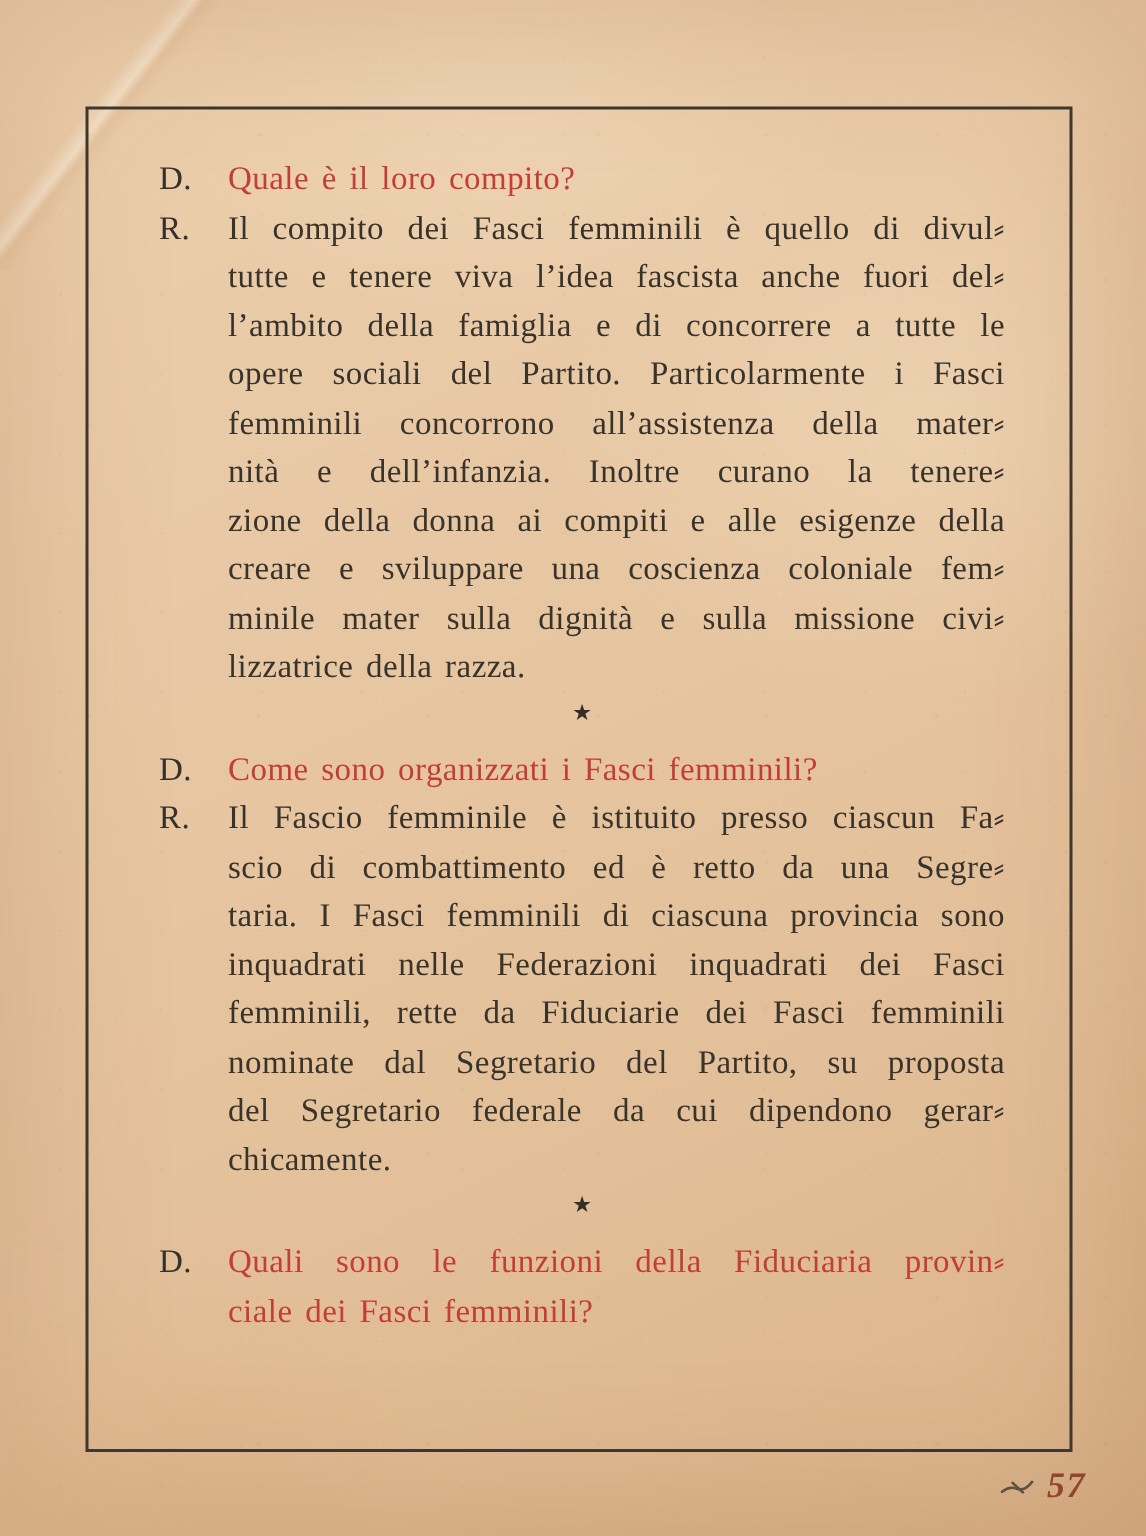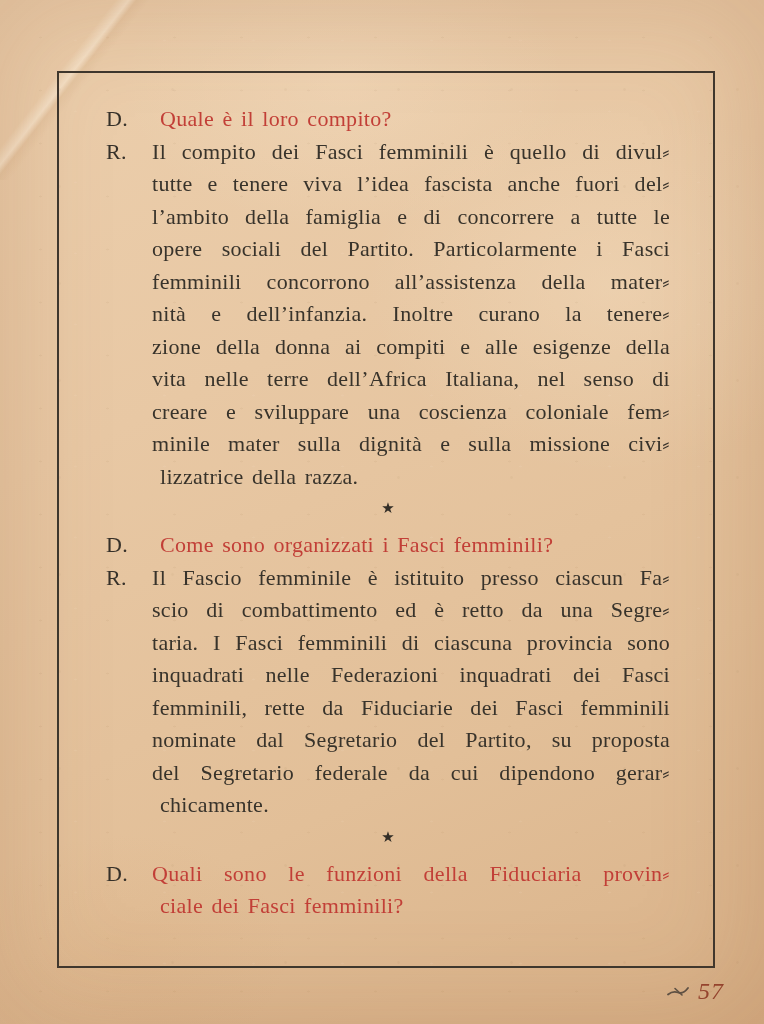--- a/index.html
+++ b/index.html
@@ -42,21 +42,21 @@
     font-size:22px;line-height:32.5px;color:#36312a;
     letter-spacing:.3px;
   }
   .lines{flex:1;min-width:0;}
   .line{
     height:32.5px;line-height:32.5px;overflow:hidden;
     font-size:22px;letter-spacing:.3px;word-spacing:.12em;
     text-align:justify;text-align-last:justify;
     color:#38332b;
   }
-  .lines .line:last-child{text-align-last:left;margin-left:8px;}
+  .lines .line:last-child{text-align-last:left;}
   .q .line{color:#c23f37;}
   .separator{
     height:30px;line-height:30px;margin:0 0 6px 0;
     text-align:center;font-size:15px;color:#332e27;
   }
   
   .watermark{position:absolute;left:235px;top:445px;width:410px;height:180px;pointer-events:none;}
   .wm-logo{
     position:absolute;left:3px;top:50px;width:92px;height:110px;
     border:9px solid rgba(246,232,206,.50);border-radius:26px;
@@ -84,21 +84,21 @@
     font-weight:bold;font-size:70px;line-height:62px;letter-spacing:1px;
     transform:scaleX(.72);transform-origin:left top;
     color:rgba(248,234,208,.48);
     -webkit-text-stroke:1.5px rgba(150,112,72,.20);
     text-shadow:2px 3px 2px rgba(148,108,66,.26), -1px -2px 1px rgba(255,248,236,.45);
     white-space:nowrap;
   }
   
   .footer{
     position:absolute;top:978px;right:40px;
-    display:flex;align-items:center;gap:7px;
+    display:flex;align-items:center;gap:7px;font-weight:bold;
   }
   .page-number{
     font-size:24px;font-style:italic;color:#96432f;letter-spacing:1px;
   }
   .ornament{display:block;opacity:.85;}
 </style>
 </head>
 <body>
 
 <div class="page">
@@ -120,21 +120,20 @@
         <div class="row-label">R.</div>
         <div class="lines a">
 
         <div class="line">Il compito dei Fasci femminili è quello di divul⸗</div>
             <div class="line">tutte e tenere viva l’idea fascista anche fuori del⸗</div>
             <div class="line">l’ambito della famiglia e di concorrere a tutte le</div>
             <div class="line">opere sociali del Partito. Particolarmente i Fasci</div>
             <div class="line">femminili concorrono all’assistenza della mater⸗</div>
             <div class="line">nità e dell’infanzia. Inoltre curano la tenere⸗</div>
             <div class="line">zione della donna ai compiti e alle esigenze della</div>
-            <div class="line">vita nelle terre dell’Africa Italiana, nel senso di</div>
             <div class="line">creare e sviluppare una coscienza coloniale fem⸗</div>
             <div class="line">minile mater sulla dignità e sulla missione civi⸗</div>
             <div class="line">lizzatrice della razza.</div>
           </div>
       </div>
     </div>
 
     <div class="separator">
       <span>★</span>
     </div>

